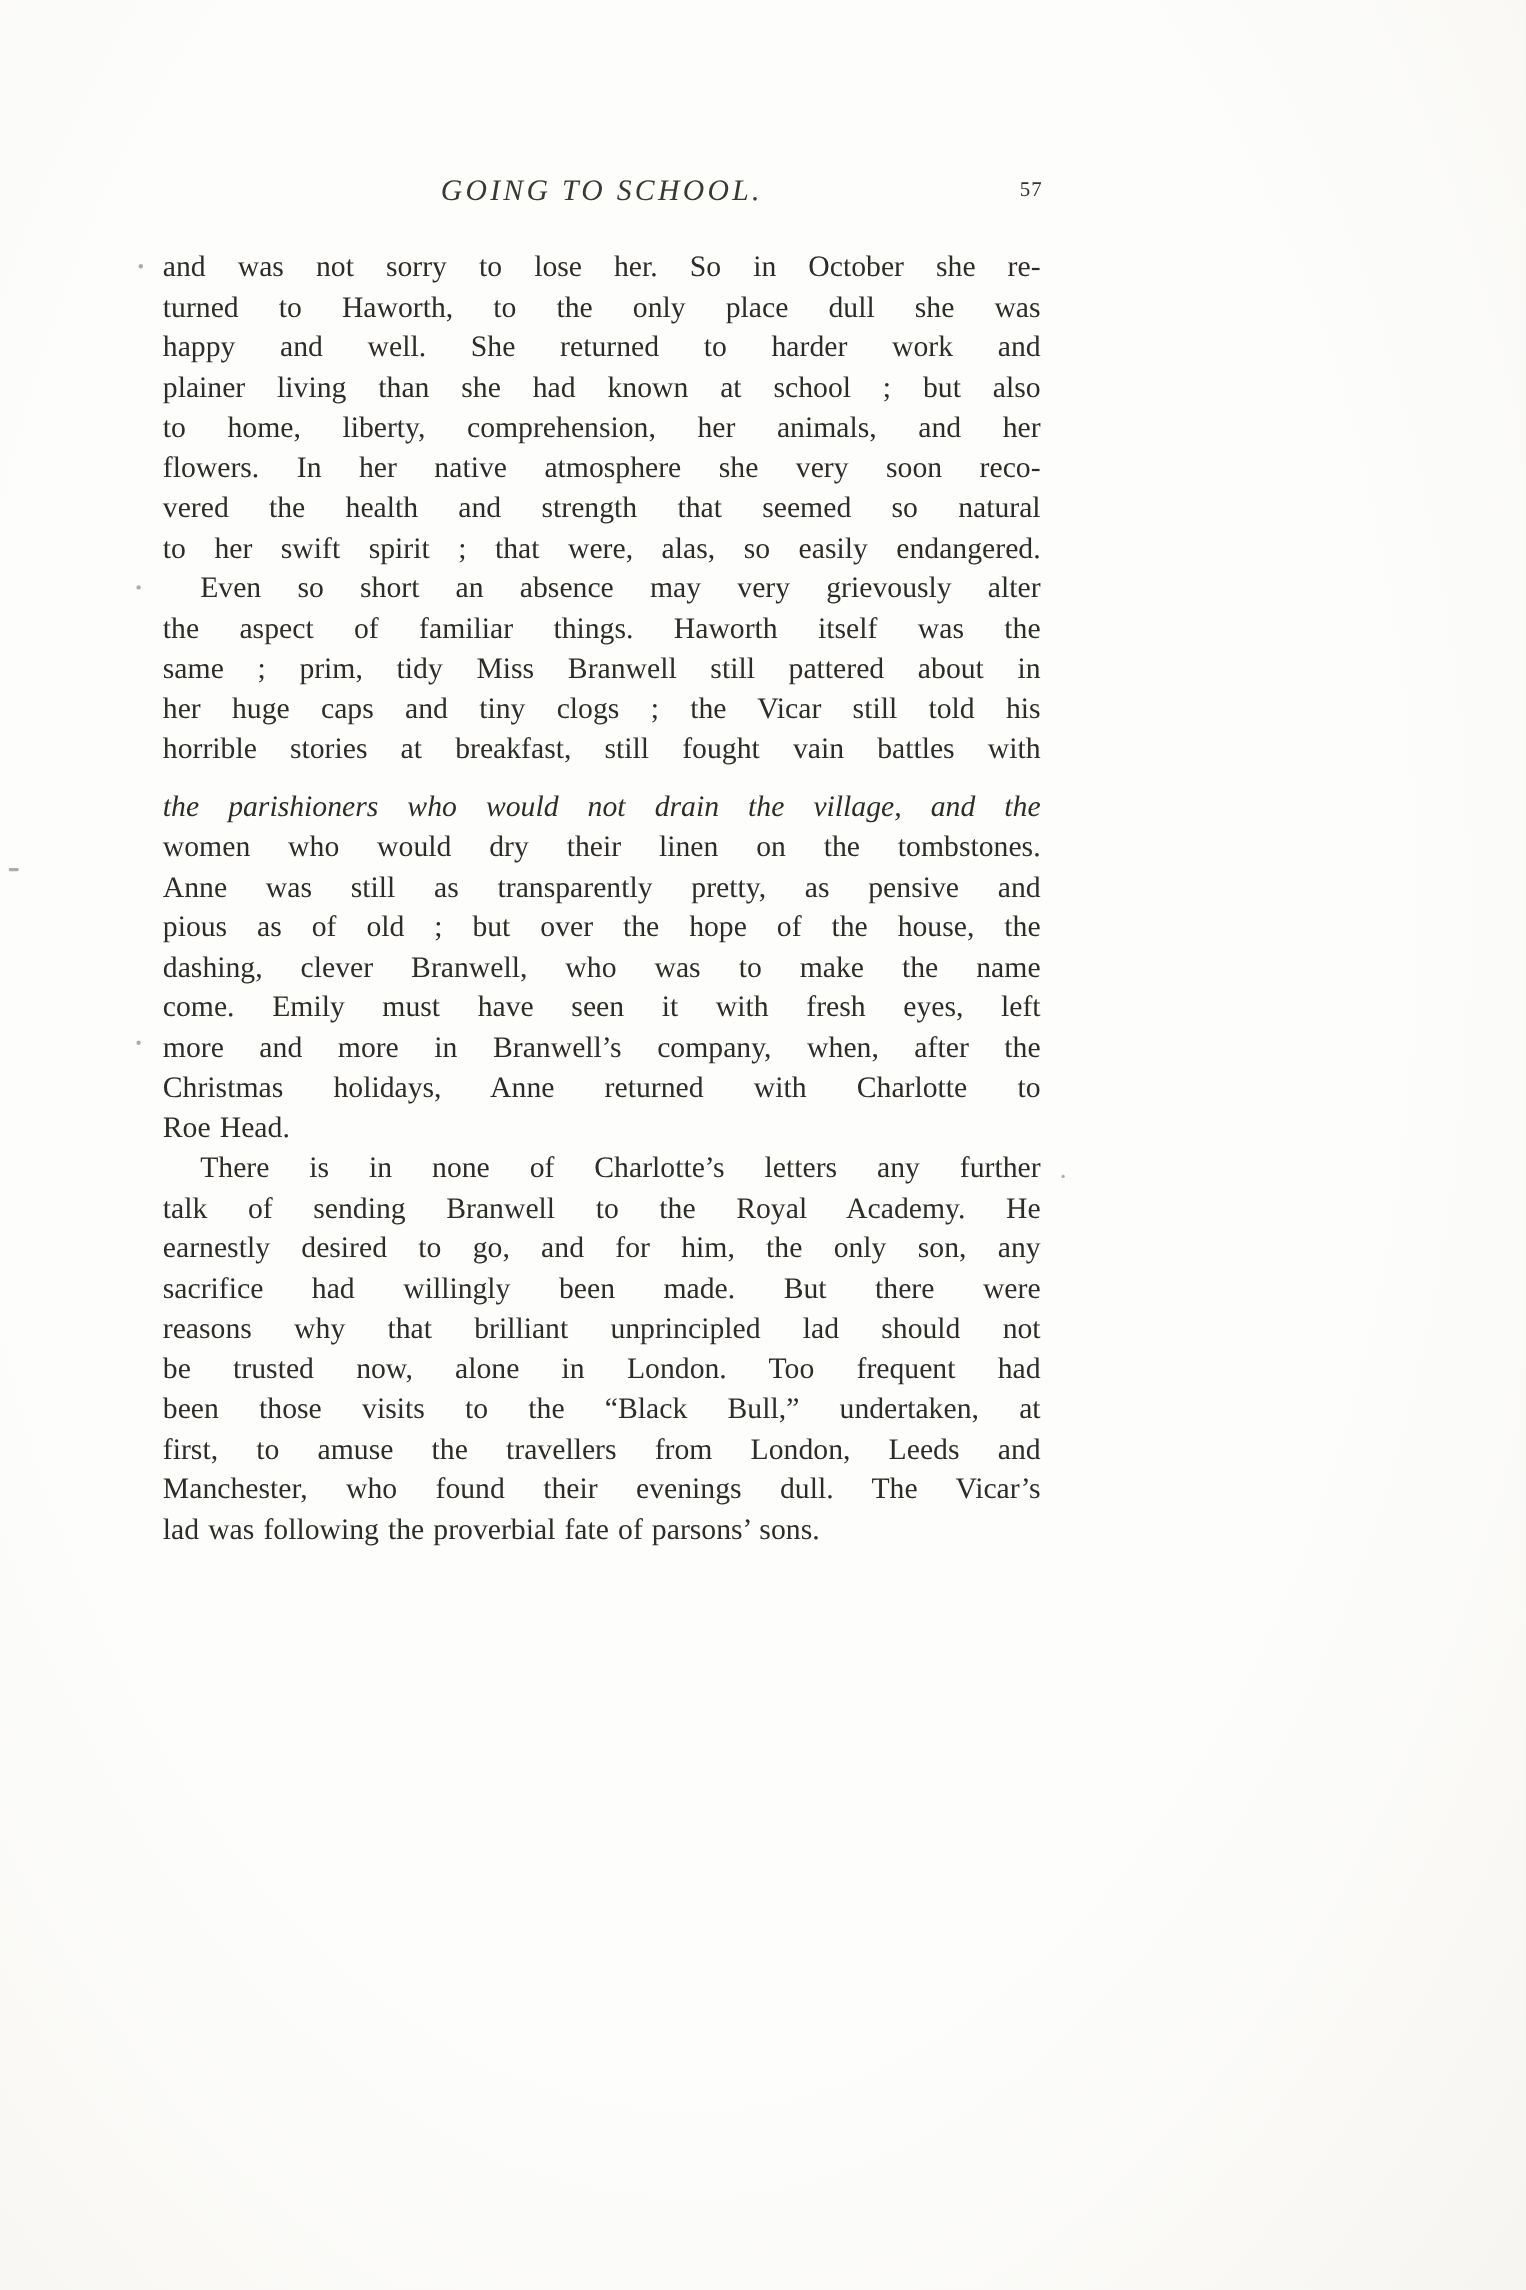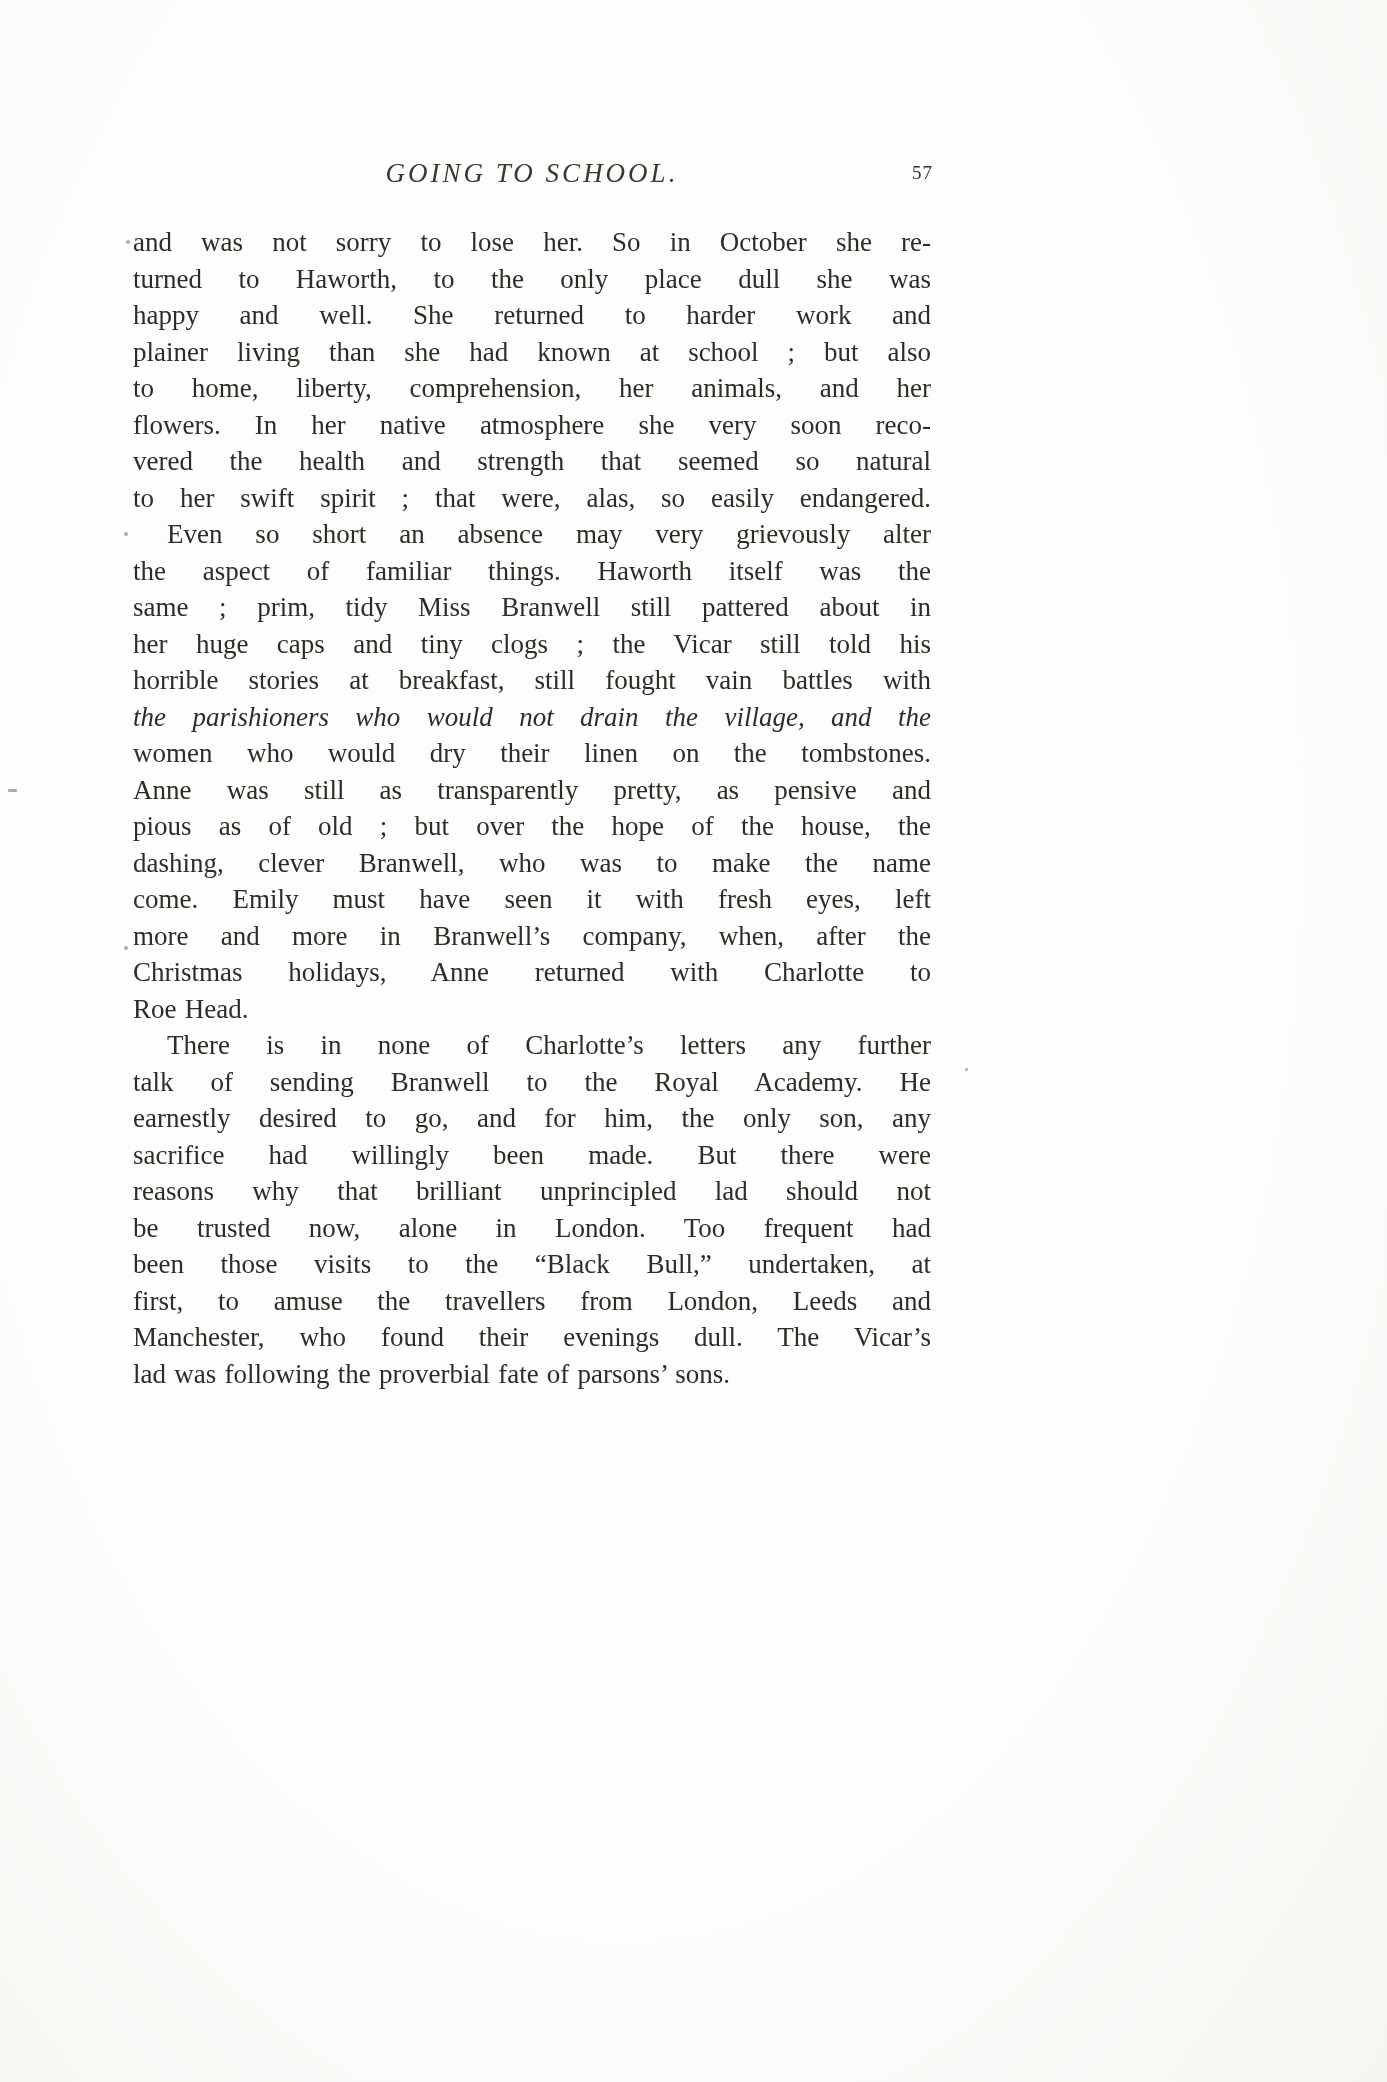--- a/index.html
+++ b/index.html
@@ -14,21 +14,21 @@
     position: relative;
     width: 1387px;
     height: 2082px;
     background: #fcfcfa;
     background-image: radial-gradient(ellipse at 45% 40%, #fdfdfc 60%, #f6f5f1 100%);
     overflow: hidden;
     color: #2e2c28;
   }
   .text-block {
     position: absolute;
-    left: 133px;
+    left: 148px;
     top: 158px;
     width: 798px;
   }
   .running-head {
     position: relative;
     height: 38px;
     margin-bottom: 28px;
   }
   .head-title {
     position: absolute;
@@ -55,21 +55,21 @@
     font-size: 27px;
     line-height: 36.5px;
     text-align: justify;
     text-align-last: justify;
     word-spacing: 1.5px;
     color: #2e2c28;
     white-space: normal;
   }
   .text-line.last { text-align-last: left; }
   .text-line.indent { text-indent: 34px; }
-  .text-line.italic { font-style: italic; }
+  .text-line.italic { font-style: italic; margin-top: 16px; }
   .speck {
     position: absolute;
     background: #6b6a66;
     border-radius: 50%;
     opacity: 0.55;
   }
 </style>
 </head>
 <body>
 

